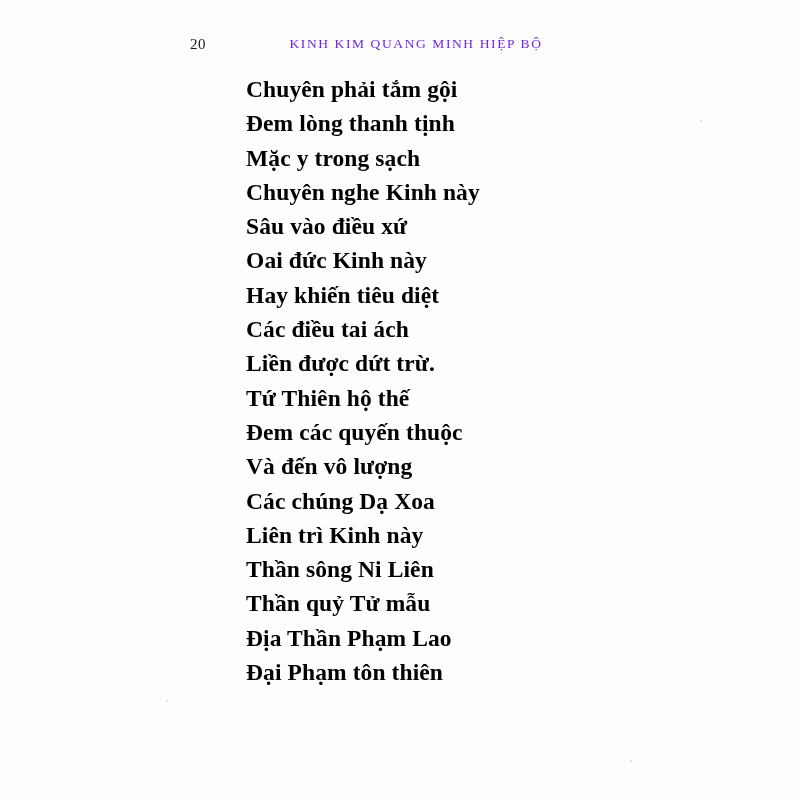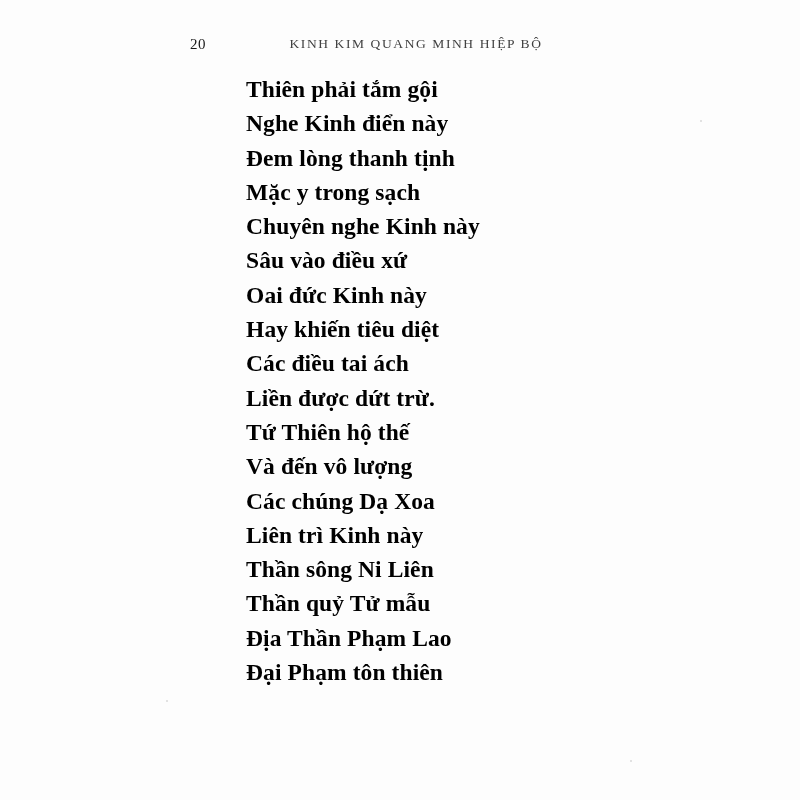--- a/index.html
+++ b/index.html
@@ -42,21 +42,21 @@
     font-size: 15px;
     color: #1a1a1a;
     letter-spacing: 0.5px;
   }
   .running-head {
     flex: 1;
     text-align: center;
     font-family: "Liberation Serif", serif;
     font-size: 13.5px;
     letter-spacing: 1.6px;
-    color: #404040;
+    color: #6d28d9;
     white-space: nowrap;
     margin-left: 6px;
   }
   .verse-block {
     position: absolute;
     left: 246px;
     top: 72px;
     width: 470px;
   }
   .verse-line {
@@ -84,31 +84,31 @@
 
 <div class="page">
   <div class="page-inner">
 
     <div class="header">
       <span class="folio">20</span>
       <span class="running-head">KINH KIM QUANG MINH HIỆP BỘ</span>
     </div>
 
     <div class="verse-block">
-      <div class="verse-line">Thiên phải tắm gội</div>
-      <div class="verse-line">Nghe Kinh điển này</div>
+      <div class="verse-line">Chuyên phải tắm gội</div>
       <div class="verse-line">Đem lòng thanh tịnh</div>
       <div class="verse-line">Mặc y trong sạch</div>
       <div class="verse-line">Chuyên nghe Kinh này</div>
       <div class="verse-line">Sâu vào điều xứ</div>
       <div class="verse-line">Oai đức Kinh này</div>
       <div class="verse-line">Hay khiến tiêu diệt</div>
       <div class="verse-line">Các điều tai ách</div>
       <div class="verse-line">Liền được dứt trừ.</div>
       <div class="verse-line">Tứ Thiên hộ thế</div>
+      <div class="verse-line">Đem các quyến thuộc</div>
       <div class="verse-line">Và đến vô lượng</div>
       <div class="verse-line">Các chúng Dạ Xoa</div>
       <div class="verse-line">Liên trì Kinh này</div>
       <div class="verse-line">Thần sông Ni Liên</div>
       <div class="verse-line">Thần quỷ Tử mẫu</div>
       <div class="verse-line">Địa Thần Phạm Lao</div>
       <div class="verse-line">Đại Phạm tôn thiên</div>
     </div>
 
     <div class="speck s1"></div>

